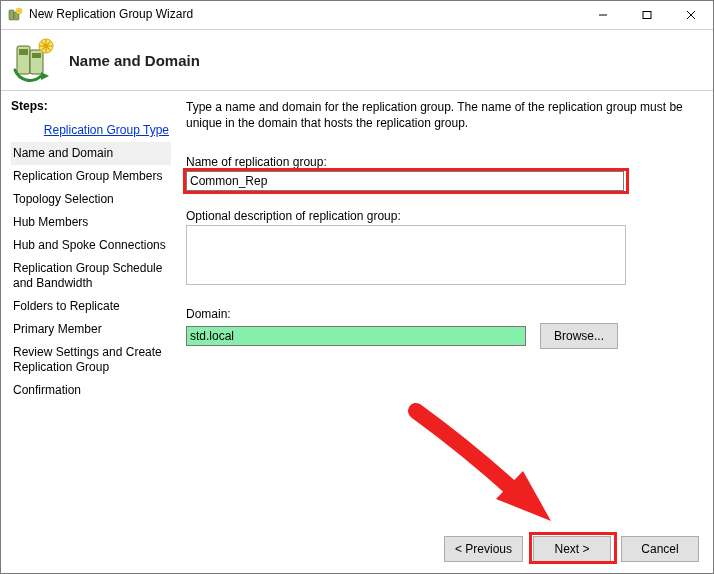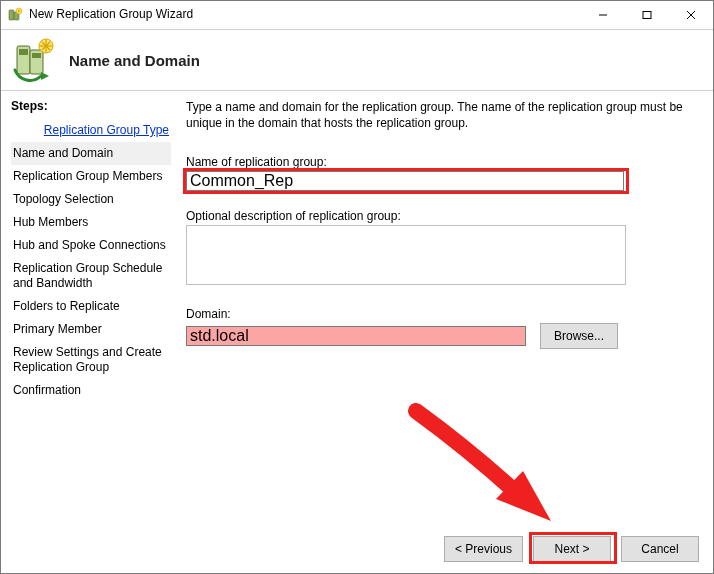--- a/index.html
+++ b/index.html
@@ -110,21 +110,21 @@
     line-height: 1.35;
   }
   .field-label {
     margin-top: 24px;
     margin-bottom: 2px;
   }
   input.textbox {
     width: 438px;
     height: 20px;
     font-family: inherit;
-    font-size: 16px;
+    font-size: 12px;
     border: 1px solid #7a7a7a;
     padding: 0 3px;
     box-sizing: border-box;
     background: #fff;
   }
   textarea.textarea {
     width: 440px;
     height: 60px;
     font-family: inherit;
     font-size: 12px;
@@ -134,21 +134,21 @@
     resize: none;
     background: #fff;
     overflow-y: scroll;
   }
   .domain-row {
     display: flex;
     align-items: center;
     gap: 14px;
   }
   input.textbox.readonly {
-    background: #fca5a5;
+    background: #86efac;
     width: 340px;
   }
   button.std-btn {
     font-family: inherit;
     font-size: 12px;
     height: 26px;
     min-width: 78px;
     padding: 0 10px;
     background: #e1e1e1;
     border: 1px solid #adadad;

